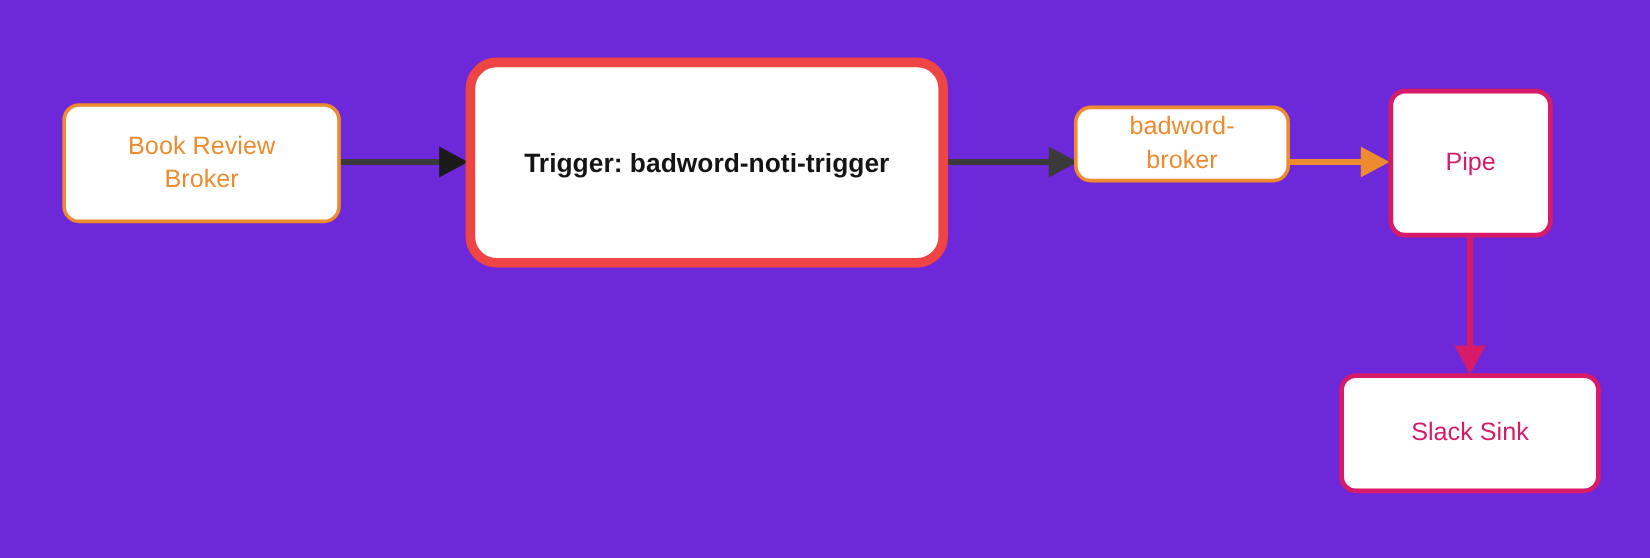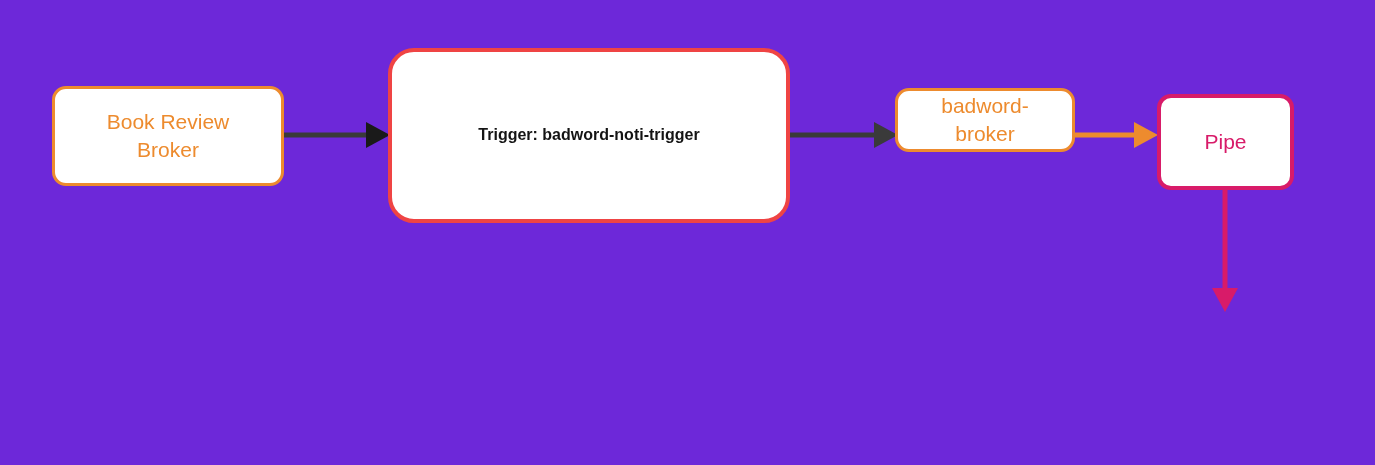--- a/index.html
+++ b/index.html
@@ -33,24 +33,24 @@
     color: #ED8B2E;
     font-size: 21px;
   }
   .node-crimson {
     border: 4px solid #D81B69;
     border-radius: 14px;
     color: #D81B69;
     font-size: 21px;
   }
   .node-black {
-    border: 4px solid #ef4444;
+    border: 8px solid #ef4444;
     border-radius: 26px;
     color: #141414;
-    font-size: 16px;
+    font-size: 22px;
   }
   .node-black .trig-lines {
     padding: 0 18px;
     line-height: 1.42;
   }
   .node-black .ln {
     white-space: nowrap;
   }
   .bold {
     font-weight: bold;
@@ -107,18 +107,21 @@
     </div>
   </div>
 
   <div class="node node-orange" style="left:895px; top:88px; width:180px; height:64px;">
     <div>
       <span class="node-label">badword-</span>
       <span class="node-label">broker</span>
     </div>
   </div>
 
-  <div class="node node-crimson" style="left:1157px; top:94px; width:137px; height:96px;">
+  <div class="node node-crimson" style="left:1157px; top:74px; width:137px; height:124px;">
     <span>Pipe</span>
   </div>
 
+  <div class="node node-crimson" style="left:1116px; top:311px; width:218px; height:100px;">
+    <span>Slack Sink</span>
+  </div>
 
 </div>
 
 </body></html>

